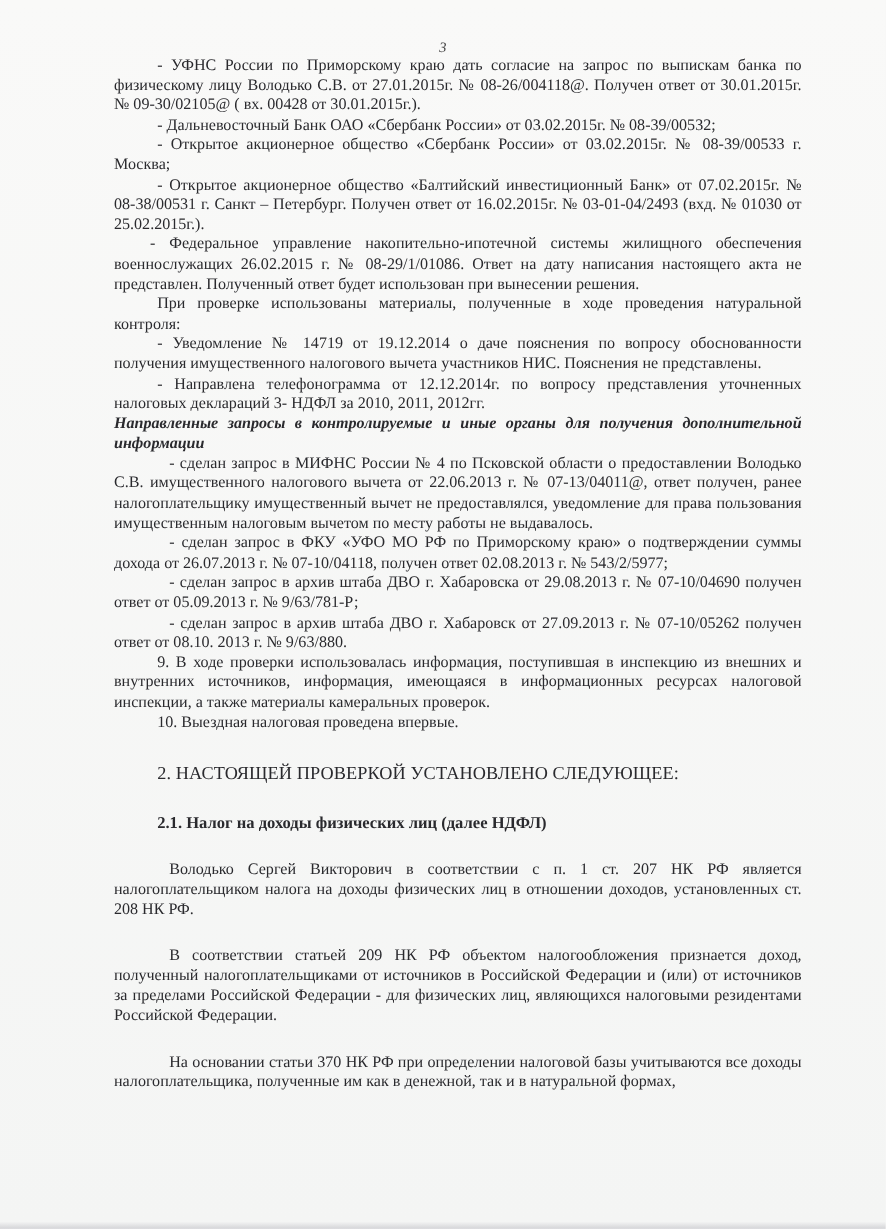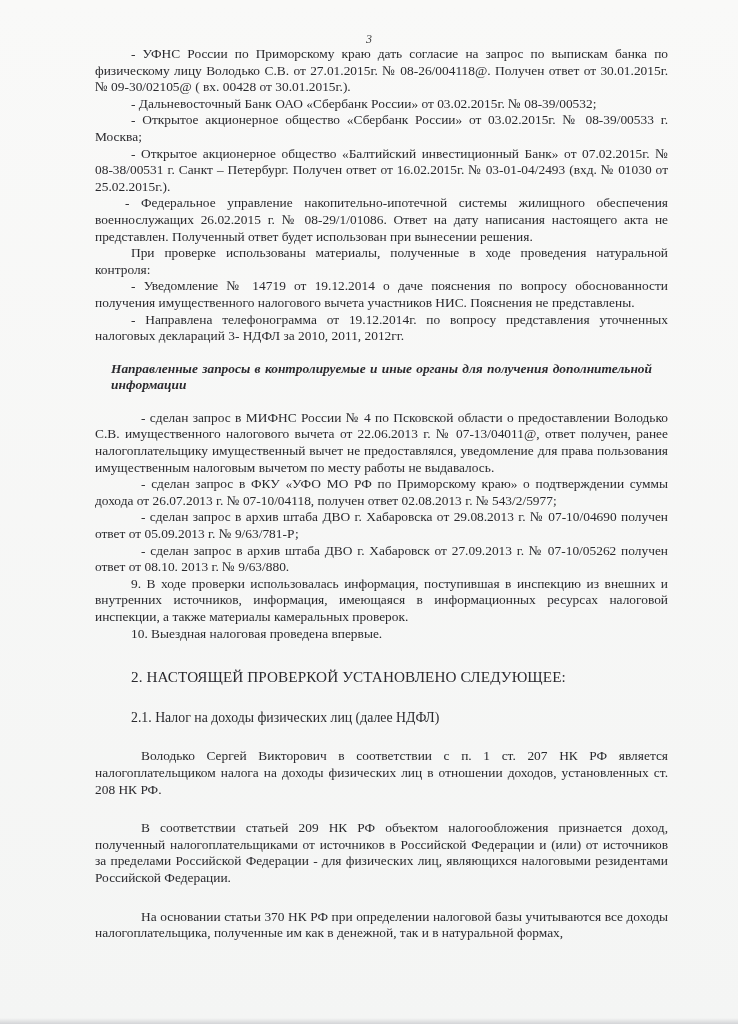--- a/index.html
+++ b/index.html
@@ -20,28 +20,28 @@
     text-align: center; font-style: italic; font-size: 12px; color: #444;
   }
   .body {
     position: absolute; top: 46px; left: 95px; width: 573px;
     font-size: 13.4px; line-height: 16.6px; text-align: justify;
   }
   .p { margin: 0; text-indent: 36px; }
   .p.deep { text-indent: 46px; }
   .p.ind-small { text-indent: 30px; }
   .sub-h {
-    margin: 16px; font-weight: bold; font-style: italic; text-indent: 0;
+    margin: 0; font-weight: bold; font-style: italic; text-indent: 0;
   }
   .section-h {
     margin: 27px 0 0 0; font-weight: normal; font-size: 15.2px;
     text-indent: 36px; letter-spacing: 0.1px;
   }
   .subsection-h {
-    margin: 24px 0 0 0; font-weight: normal; font-size: 13.8px; text-indent: 36px;
+    margin: 24px 0 0 0; font-weight: bold; font-size: 13.8px; text-indent: 36px;
   }
   .gap-l { margin-top: 22px; }
   .bottom-shadow {
     position: absolute; left: 0; right: 0; bottom: 0; height: 6px;
     background: linear-gradient(180deg, rgba(200,200,205,0) 0%, rgba(190,190,196,0.6) 100%);
   }
 </style>
 </head>
 <body>
 
@@ -49,21 +49,21 @@
   <div class="page-number">3</div>
 
   <div class="body">
     <p class="p">- УФНС России по Приморскому краю дать согласие на запрос по выпискам банка по физическому лицу Володько С.В. от 27.01.2015г. № 08-26/004118@. Получен ответ от 30.01.2015г. № 09-30/02105@ ( вх. 00428 от 30.01.2015г.).</p>
     <p class="p">- Дальневосточный Банк ОАО «Сбербанк России» от 03.02.2015г. № 08-39/00532;</p>
     <p class="p">- Открытое акционерное общество «Сбербанк России» от 03.02.2015г. № 08-39/00533 г. Москва;</p>
     <p class="p">- Открытое акционерное общество «Балтийский инвестиционный Банк» от 07.02.2015г. № 08-38/00531 г. Санкт – Петербург. Получен ответ от 16.02.2015г. № 03-01-04/2493 (вхд. № 01030 от 25.02.2015г.).</p>
     <p class="p ind-small">- Федеральное управление накопительно-ипотечной системы жилищного обеспечения военнослужащих 26.02.2015 г. № 08-29/1/01086. Ответ на дату написания настоящего акта не представлен. Полученный ответ будет использован при вынесении решения.</p>
     <p class="p">При проверке использованы материалы, полученные в ходе проведения натуральной контроля:</p>
     <p class="p">- Уведомление № 14719 от 19.12.2014 о даче пояснения по вопросу обоснованности получения имущественного налогового вычета участников НИС. Пояснения не представлены.</p>
-    <p class="p">- Направлена телефонограмма от 19.12.2014г.   по вопросу представления уточненных налоговых деклараций 3- НДФЛ за 2010, 2011, 2012гг.</p>
+    <p class="p">- Направлена телефонограмма от 12.12.2014г.   по вопросу представления уточненных налоговых деклараций 3- НДФЛ за 2010, 2011, 2012гг.</p>
     <p class="sub-h">Направленные запросы в контролируемые и иные органы для получения дополнительной информации</p>
     <p class="p deep">- сделан запрос  в МИФНС России № 4 по Псковской области о предоставлении Володько  С.В. имущественного налогового вычета от 22.06.2013 г. № 07-13/04011@, ответ получен, ранее налогоплательщику имущественный вычет не предоставлялся, уведомление для права пользования имущественным налоговым вычетом по месту работы не выдавалось.</p>
     <p class="p deep">- сделан запрос в ФКУ «УФО МО РФ по Приморскому краю» о подтверждении суммы дохода от 26.07.2013 г. № 07-10/04118, получен ответ 02.08.2013 г. № 543/2/5977;</p>
     <p class="p deep">- сделан запрос  в архив штаба ДВО г. Хабаровска от 29.08.2013 г. № 07-10/04690 получен ответ от 05.09.2013 г. № 9/63/781-Р;</p>
     <p class="p deep">- сделан запрос в архив штаба ДВО г. Хабаровск от 27.09.2013 г. № 07-10/05262 получен ответ от 08.10. 2013 г. № 9/63/880.</p>
     <p class="p">9. В ходе проверки использовалась информация, поступившая в инспекцию из внешних и внутренних источников, информация, имеющаяся в информационных ресурсах налоговой инспекции, а также материалы камеральных проверок.</p>
     <p class="p">10. Выездная налоговая проведена впервые.</p>
 
     <p class="section-h">2. НАСТОЯЩЕЙ ПРОВЕРКОЙ УСТАНОВЛЕНО СЛЕДУЮЩЕЕ:</p>
     <p class="subsection-h">2.1. Налог на доходы физических лиц (далее НДФЛ)</p>

